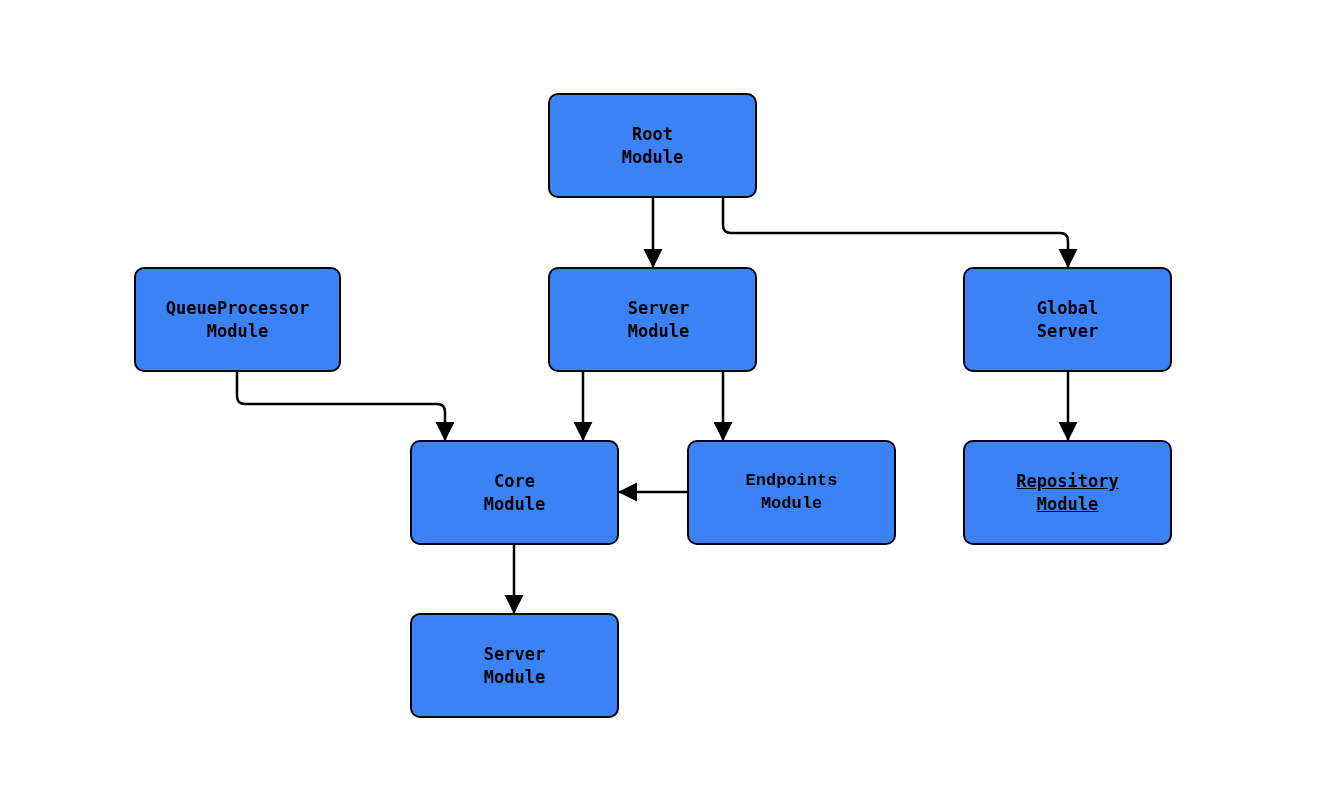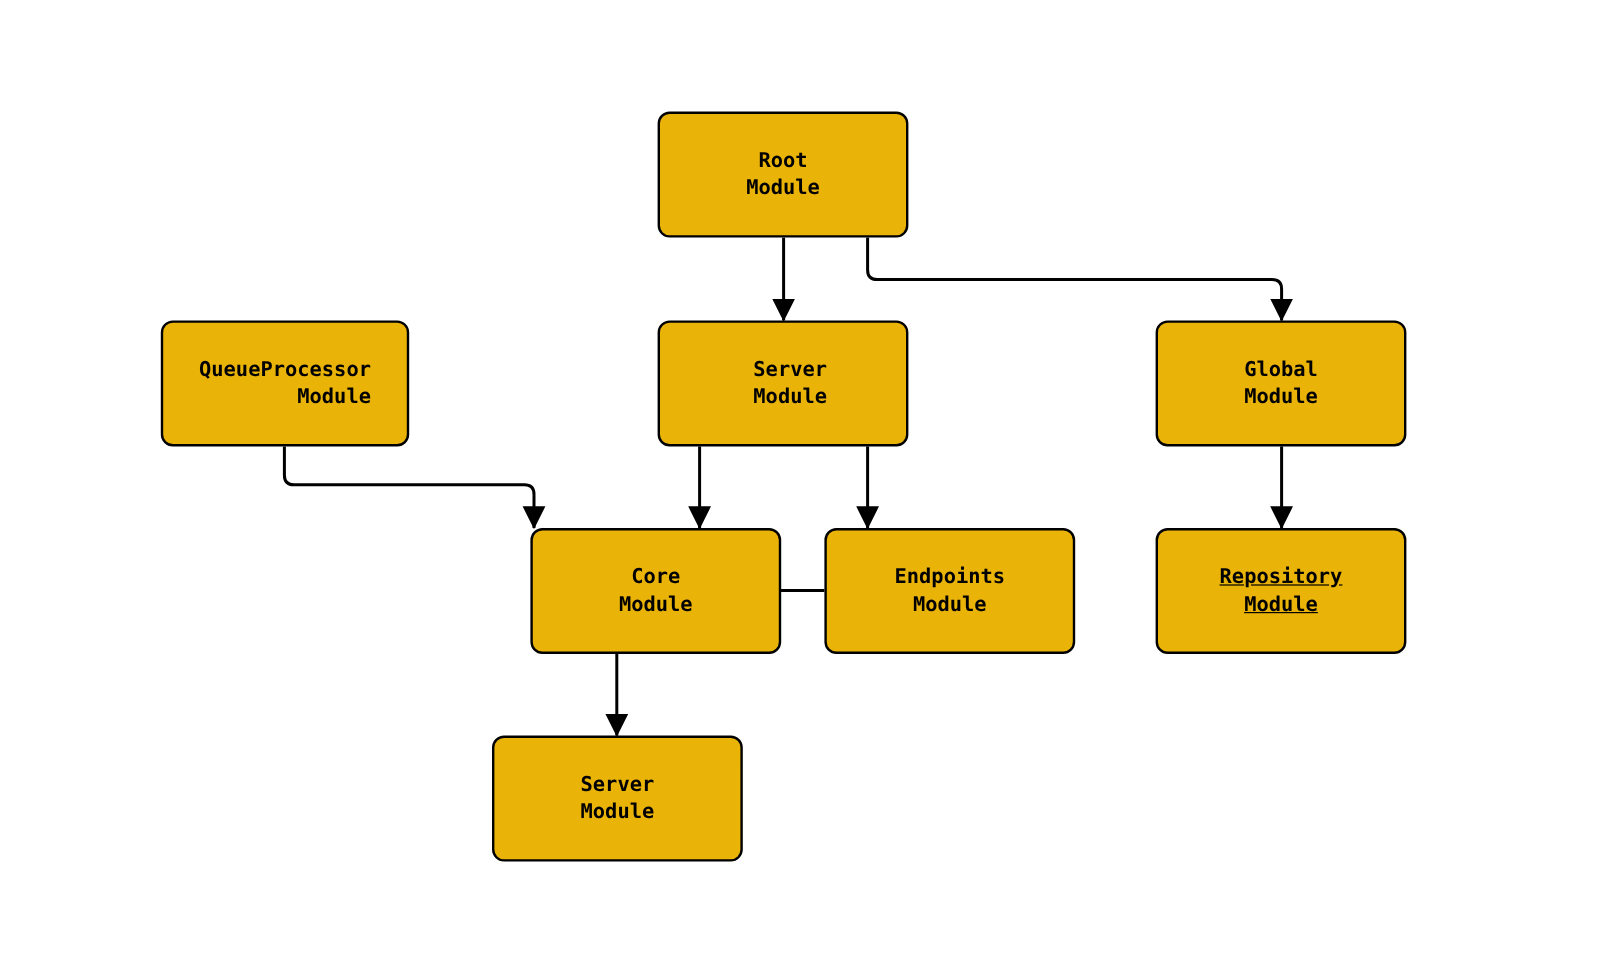--- a/index.html
+++ b/index.html
@@ -25,21 +25,21 @@
   #edge-layer path.edge {
     fill: none;
     stroke: #000000;
     stroke-width: 2.5;
   }
   .node {
     position: absolute;
     box-sizing: border-box;
     border: 2.5px solid #000000;
     border-radius: 10px;
-    background: #eab308;
+    background: #3b82f6;
     display: flex;
     align-items: center;
     justify-content: center;
     text-align: center;
     font-weight: bold;
     font-size: 17px;
     line-height: 1.32;
     color: #000000;
     white-space: pre-line;
   }
@@ -60,28 +60,28 @@
       <path class="edge" d="M237,372 L237,396 Q237,404 245,404 L437,404 Q445,404 445,412 L445,440" marker-end="url(#arrowhead)"></path>
       <path class="edge" d="M583,372 L583,440" marker-end="url(#arrowhead)"></path>
       <path class="edge" d="M723,372 L723,440" marker-end="url(#arrowhead)"></path>
       <path class="edge" d="M687,492 L619,492" marker-end="url(#arrowhead)"></path>
       <path class="edge" d="M1068,372 L1068,440" marker-end="url(#arrowhead)"></path>
       <path class="edge" d="M514,545 L514,613" marker-end="url(#arrowhead)"></path>
     </svg>
 
   <div class="node" style="left: 548px; top: 93px; width: 209px; height: 105px;">Root
 Module</div>
-  <div class="node" style="left: 134px; top: 267px; width: 207px; height: 105px; text-align: right;">QueueProcessor
+  <div class="node" style="left: 134px; top: 267px; width: 207px; height: 105px;">QueueProcessor
 Module</div>
   <div class="node" style="left: 548px; top: 267px; width: 209px; height: 105px; padding-left: 12px;">Server
 Module</div>
   <div class="node" style="left: 963px; top: 267px; width: 209px; height: 105px;">Global
+Server</div>
+  <div class="node" style="left: 410px; top: 440px; width: 209px; height: 105px;">Core
 Module</div>
-  <div class="node" style="left: 410px; top: 440px; width: 209px; height: 105px; margin-left: 32px;">Core
-Module</div>
-  <div class="node" style="left: 687px; top: 440px; width: 209px; height: 105px;">Endpoints
+  <div class="node" style="left: 687px; top: 440px; width: 209px; height: 105px; font-family: Liberation Mono, monospace;">Endpoints
 Module</div>
   <div class="node" style="left: 963px; top: 440px; width: 209px; height: 105px; text-decoration: underline;">Repository
 Module</div>
   <div class="node" style="left: 410px; top: 613px; width: 209px; height: 105px;">Server
 Module</div>
 
 </div>
 
 </body></html>

